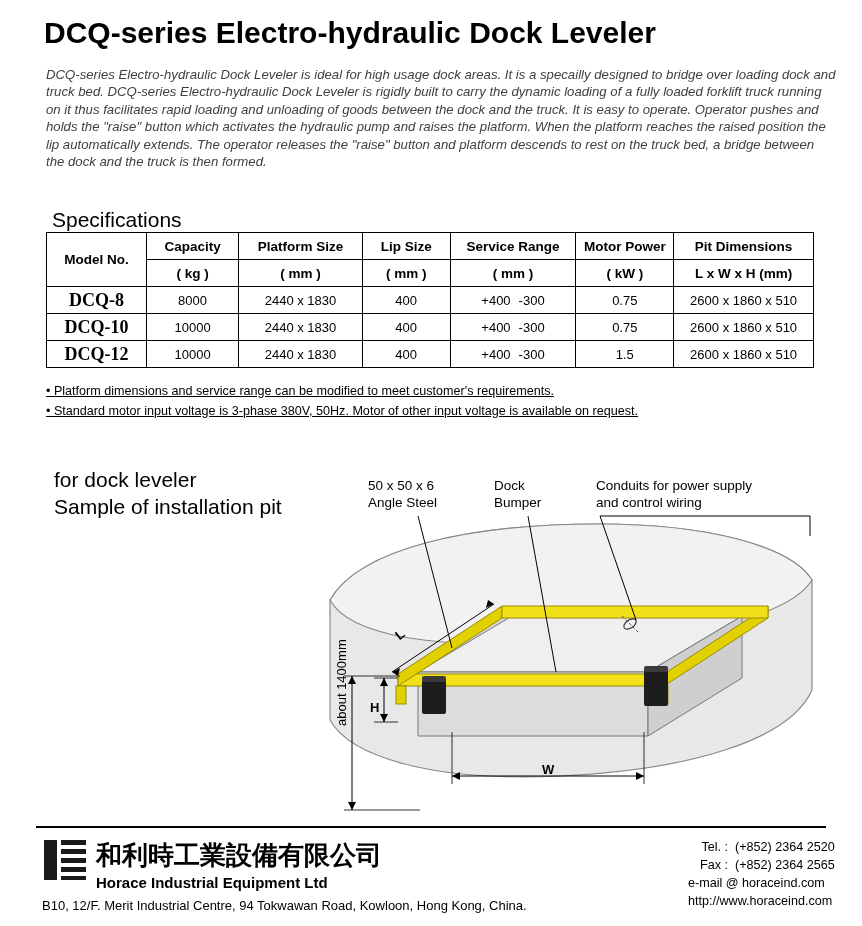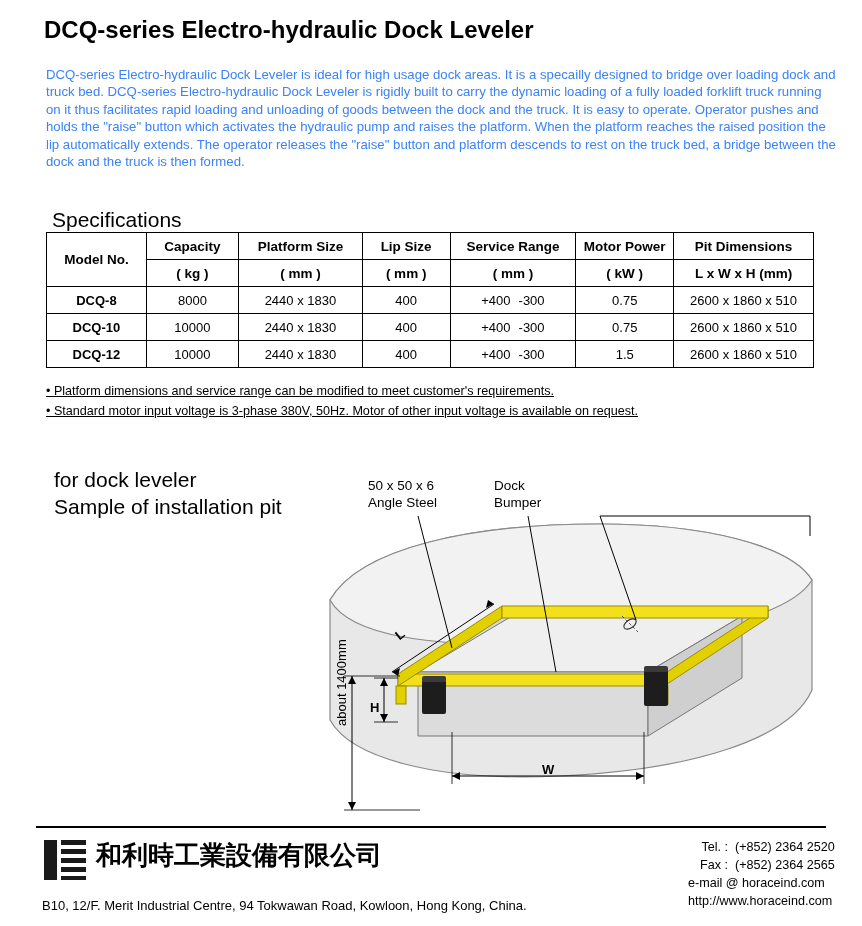--- a/index.html
+++ b/index.html
@@ -18,34 +18,35 @@
   .page {
     position: relative;
     width: 862px;
     height: 926px;
   }
   
   .doc-title {
     position: absolute;
     left: 44px;
     top: 16px;
-    font-size: 24px;
+    font-size: 30px;
     font-weight: bold;
     letter-spacing: 0px;
     white-space: nowrap;
   }
   
   .intro {
     position: absolute;
     left: 46px;
     top: 66px;
     width: 790px;
     font-size: 13.2px;
     line-height: 17.4px;
-    color: #3b82f6;
+    color: #404040;
+    font-style: italic;
   }
   .intro p { margin: 0; }
   
   .spec-heading {
     position: absolute;
     left: 52px;
     top: 208px;
     font-size: 21px;
     font-weight: normal;
   }
@@ -63,21 +64,22 @@
     padding: 0;
     height: 26px;
     font-weight: normal;
   }
   table.spec .hdr {
     font-weight: bold;
     font-size: 13.5px;
   }
   table.spec .model-cell {
     font-weight: bold;
-    font-size: 13px;
+    font-size: 18px;
+    font-family: Liberation Serif, serif;
   }
   table.spec .unit {
     font-weight: bold;
     font-size: 13.5px;
   }
   .col-model { width: 100px; }
   .col-cap { width: 92px; }
   .col-plat { width: 124px; }
   .col-lip { width: 88px; }
   .col-serv { width: 126px; }
@@ -280,20 +282,24 @@
   </div>
 
   <div class="lbl lbl-angle">
     <div>50 x 50 x 6</div>
     <div>Angle Steel</div>
   </div>
   <div class="lbl lbl-bumper">
     <div>Dock</div>
     <div>Bumper</div>
   </div>
+  <div class="lbl lbl-conduit">
+    <div>Conduits for power supply</div>
+    <div>and control wiring</div>
+  </div>
 
   <svg class="diagram" width="862" height="390" viewBox="0 0 862 390">
 
     <path d="M 330 160 C 360 108, 470 84, 600 84 C 700 84, 790 104, 812 140 L 812 250 C 790 300, 690 330, 560 336 C 430 342, 350 316, 330 280 Z" fill="#e8e8e8" stroke="#8a8a8a" stroke-width="1.2"></path>
 
     <path d="M 330 160 C 360 108, 470 84, 600 84 C 700 84, 790 104, 812 140 C 790 176, 690 200, 560 204 C 430 208, 350 196, 330 160 Z" fill="#f2f2f2" stroke="#8a8a8a" stroke-width="1.2"></path>
 
     <polygon points="402,240 660,240 760,172 502,172" fill="#d8d8d8" stroke="#777" stroke-width="1"></polygon>
     <polygon points="418,232 648,232 742,176 512,176" fill="#efefef" stroke="#777" stroke-width="1"></polygon>
 
@@ -371,20 +377,21 @@
   <svg class="logo-mark" viewBox="0 0 46 44">
     <rect x="2" y="2" width="13" height="40" fill="#1a1a1a"></rect>
     <rect x="19" y="2" width="25" height="5" fill="#1a1a1a"></rect>
     <rect x="19" y="11" width="25" height="5" fill="#1a1a1a"></rect>
     <rect x="19" y="20" width="25" height="5" fill="#1a1a1a"></rect>
     <rect x="19" y="29" width="25" height="5" fill="#1a1a1a"></rect>
     <rect x="19" y="38" width="25" height="4" fill="#1a1a1a"></rect>
   </svg>
 
   <div class="company-cn">和利時工業設備有限公司</div>
+  <div class="company-en">Horace Industrial Equipment Ltd</div>
   <div class="address">B10, 12/F. Merit Industrial Centre, 94 Tokwawan Road, Kowloon, Hong Kong, China.</div>
 
   <div class="contact">
     <div>
       <span class="lab">Tel. :</span>
       &nbsp;<span>(+852) 2364 2520</span>
     </div>
     <div>
       <span class="lab">Fax :</span>
       &nbsp;<span>(+852) 2364 2565</span>

